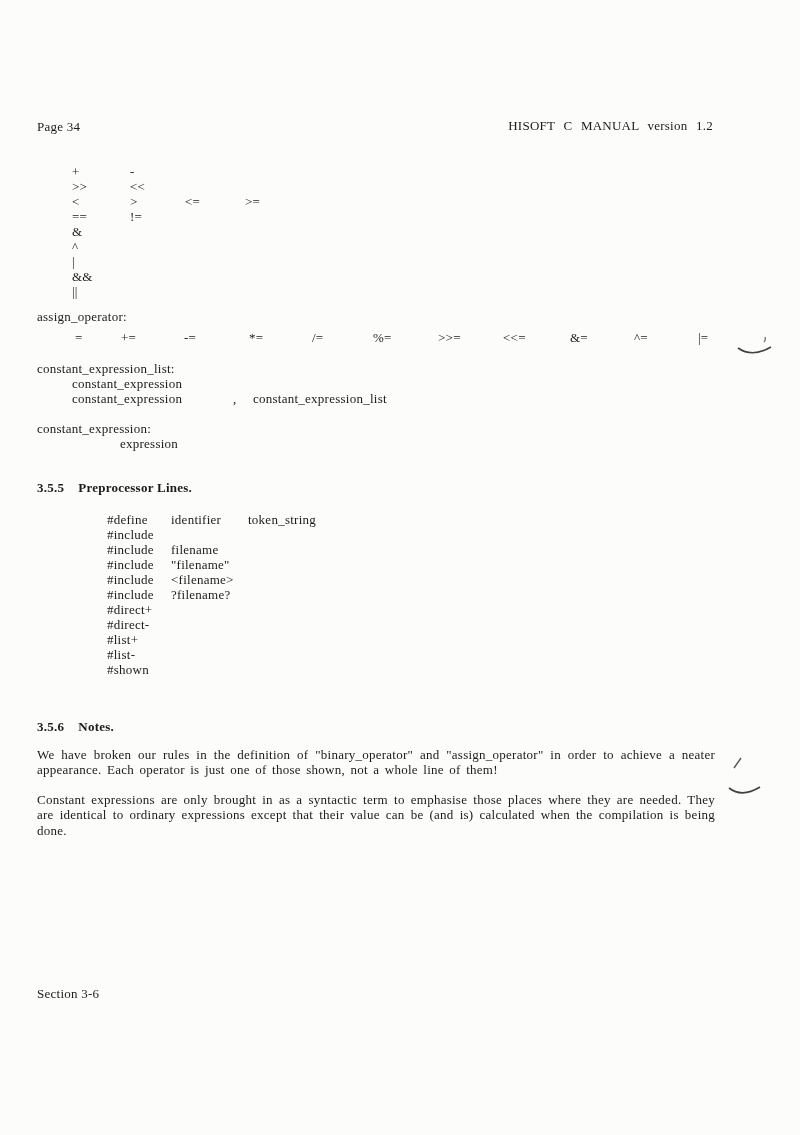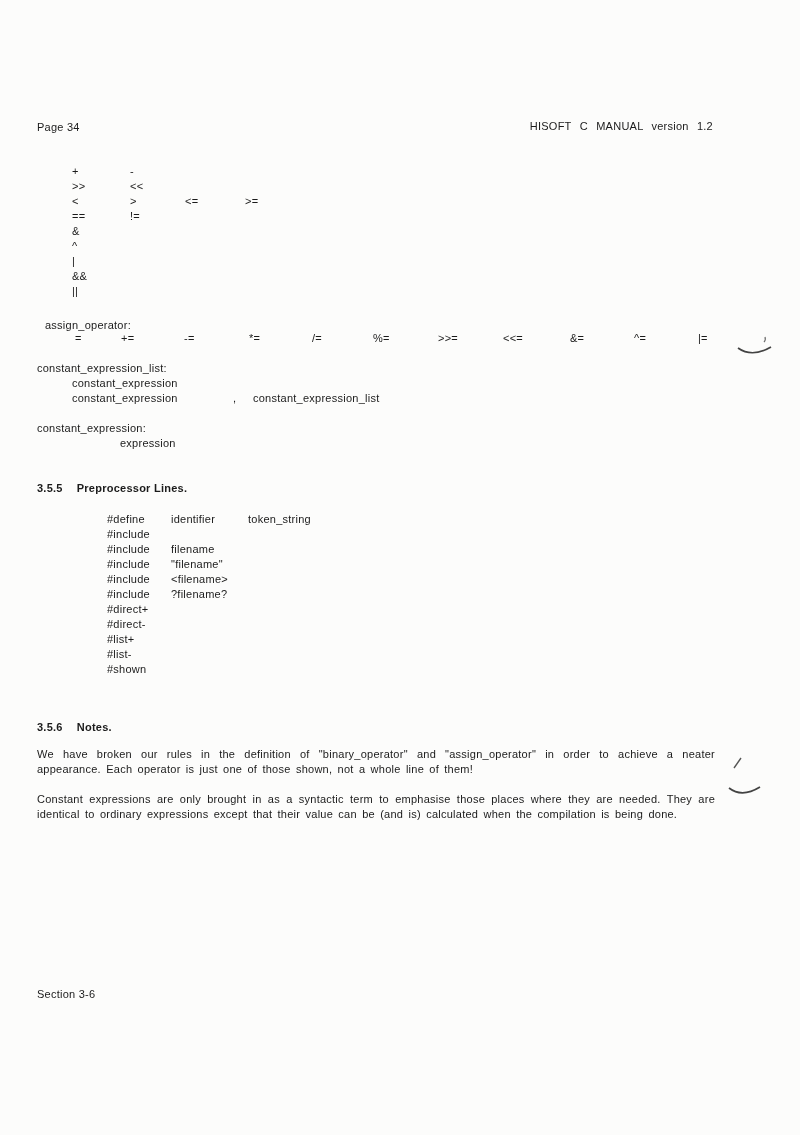--- a/index.html
+++ b/index.html
@@ -1,41 +1,41 @@
 <!DOCTYPE html>
 <html><head>
 <meta charset="utf-8">
 <style>
   * { margin:0; padding:0; box-sizing:border-box; }
   html,body { background:#e8e8e8; }
   .page {
     position:relative;
     width:800px; height:1135px;
     background:#fcfcfb;
-    font-family:Liberation Sans, sans-serif;
+    font-family:Liberation Serif, serif;
     color:#1b1b1b;
-    font-size:11px;
+    font-size:13px;
     letter-spacing:0.25px;
     overflow:hidden;
     margin:0 auto;
   }
   .abs { position:absolute; }
 
   
   .hdr-left  { top:119px; left:37px; line-height:16px; }
   .hdr-right { top:118px; right:87px; line-height:16px; word-spacing:5px; }
 
   
   .bin-block { top:164px; left:0; width:420px; }
   .binrow { display:grid; grid-template-columns:58px 55px 60px auto;
             padding-left:72px; height:15px; line-height:15px; }
   .binrow span { display:block; }
 
   
-  .assign-label { top:317px; left:37px; line-height:16px;margin-left:8px; }
+  .assign-label { top:309px; left:37px; line-height:16px; }
   .assign-ops { top:330px; left:0; width:800px; height:16px; }
   .assign-ops span { position:absolute; top:0; line-height:16px; }
   .assign-ops span:nth-child(1)  { left:75px;  }
   .assign-ops span:nth-child(2)  { left:121px; }
   .assign-ops span:nth-child(3)  { left:184px; }
   .assign-ops span:nth-child(4)  { left:249px; }
   .assign-ops span:nth-child(5)  { left:312px; }
   .assign-ops span:nth-child(6)  { left:373px; }
   .assign-ops span:nth-child(7)  { left:438px; }
   .assign-ops span:nth-child(8)  { left:503px; }

